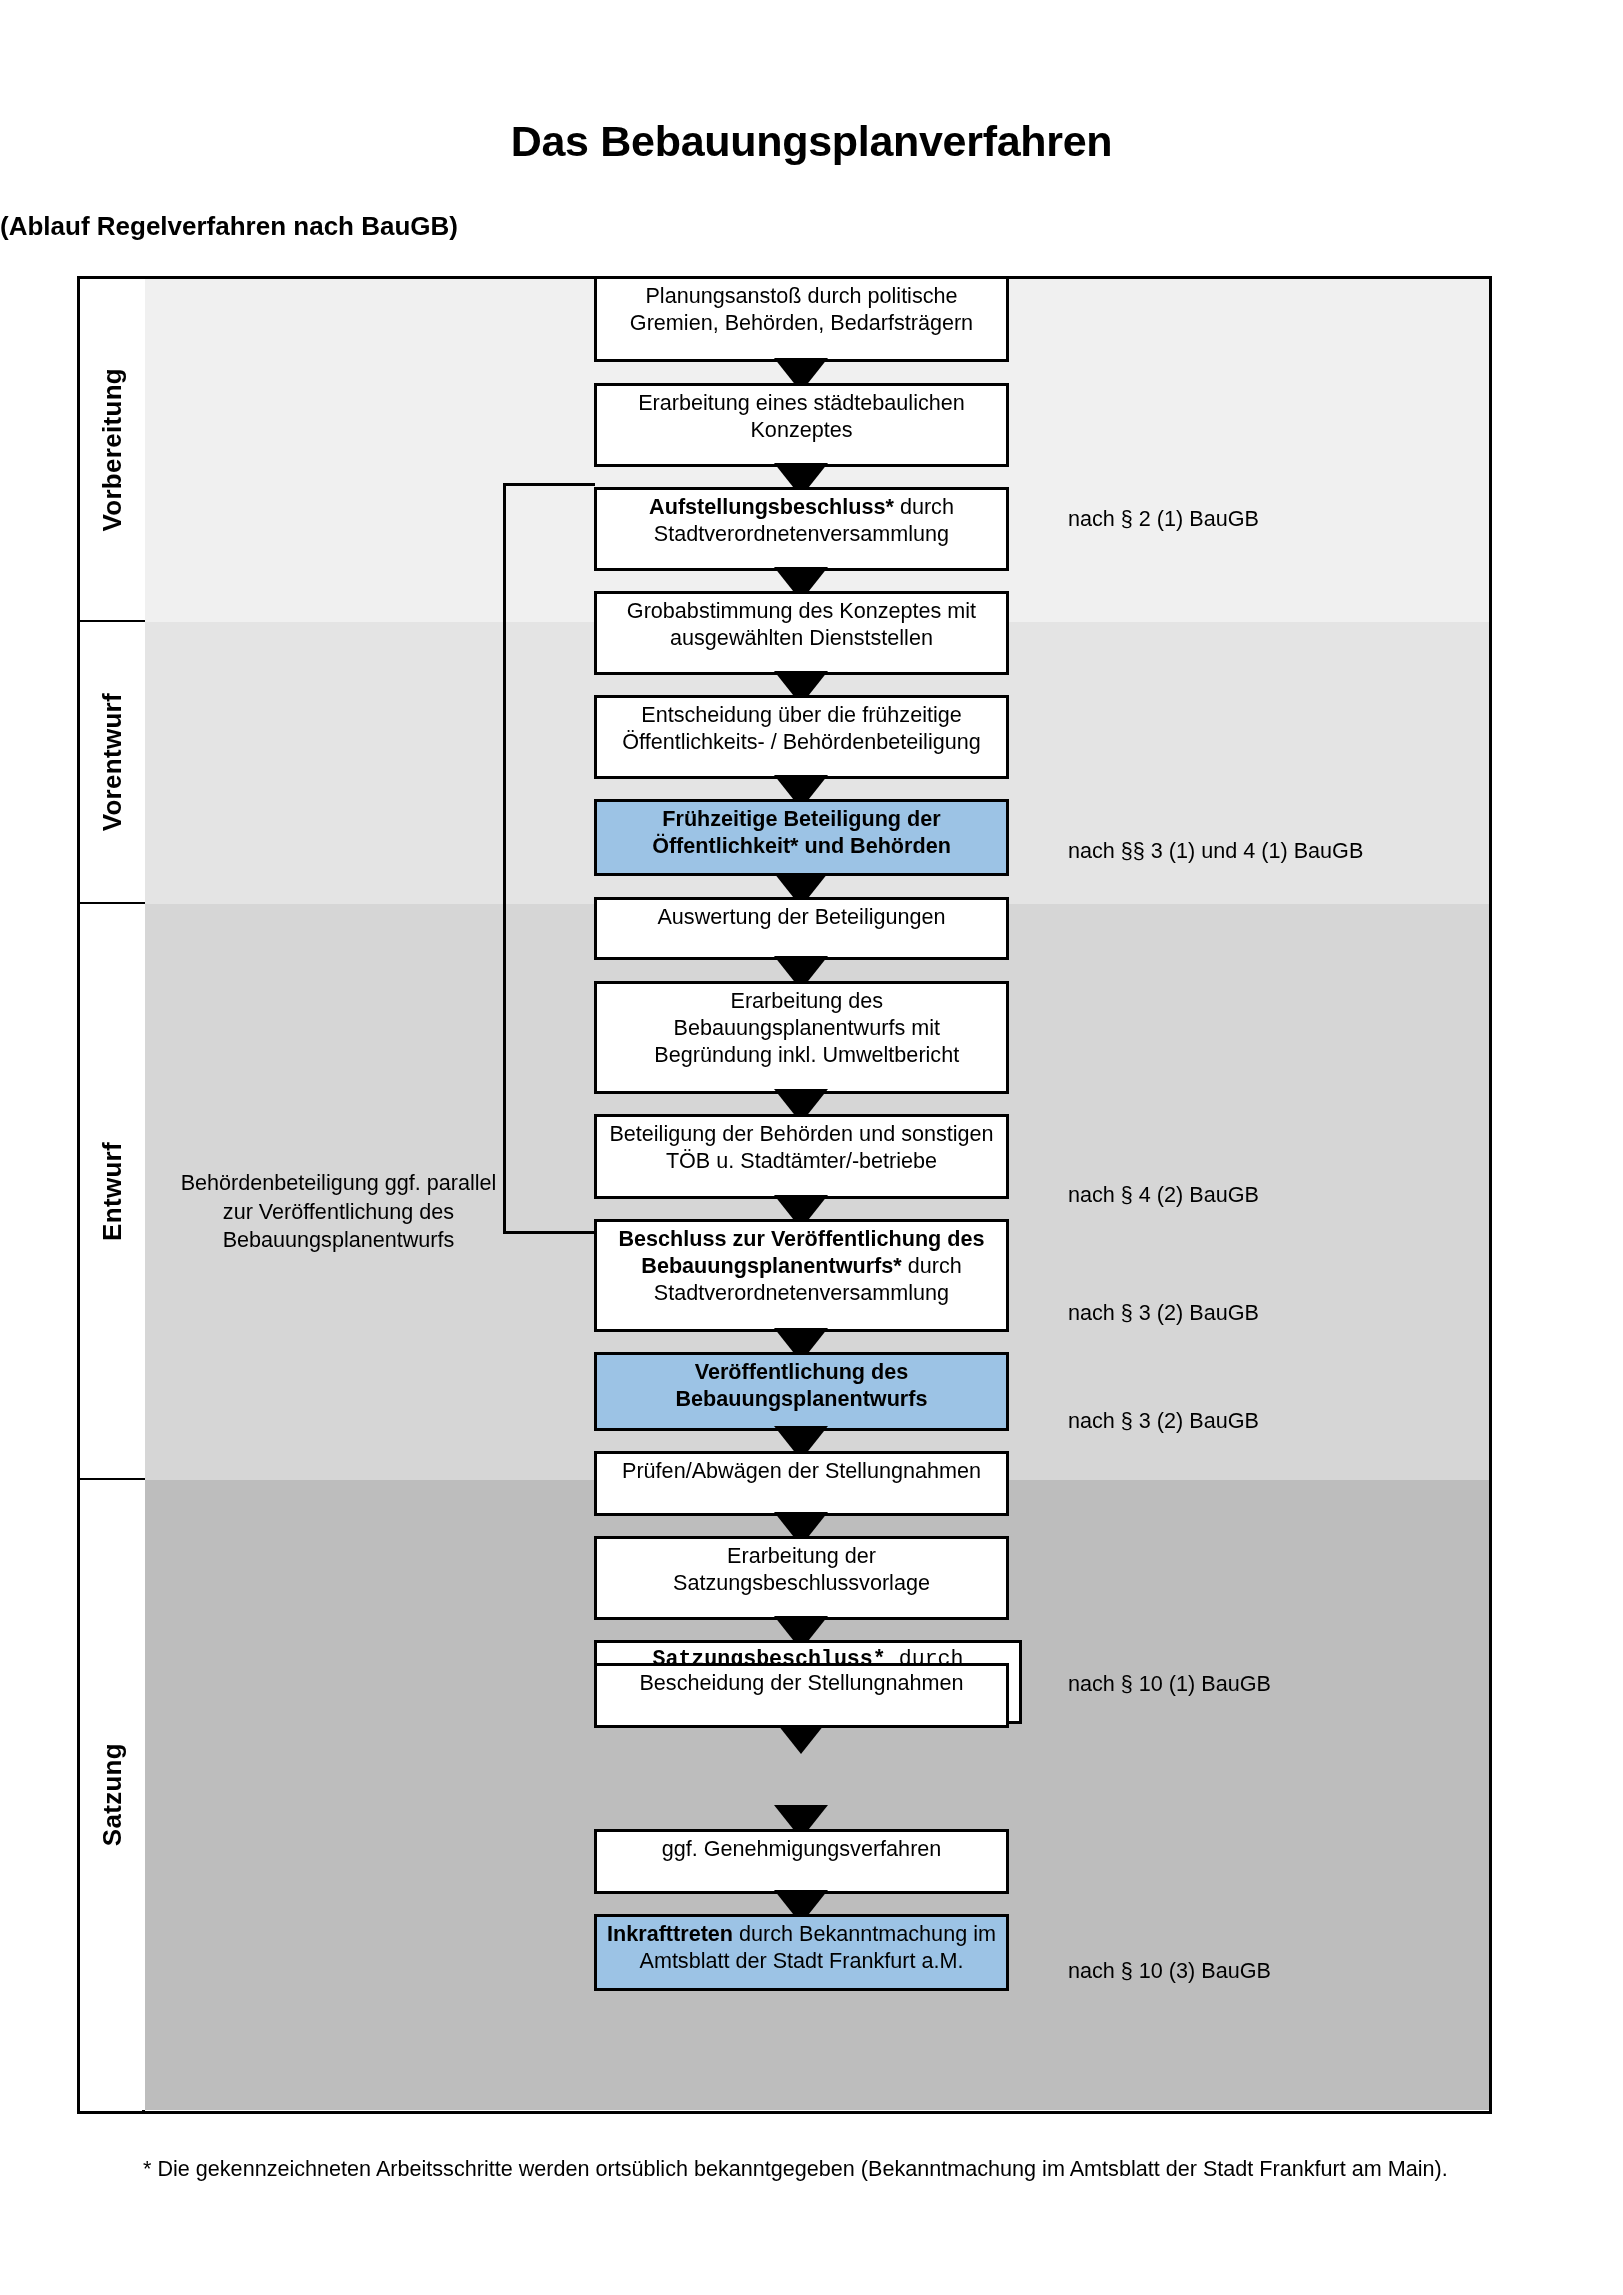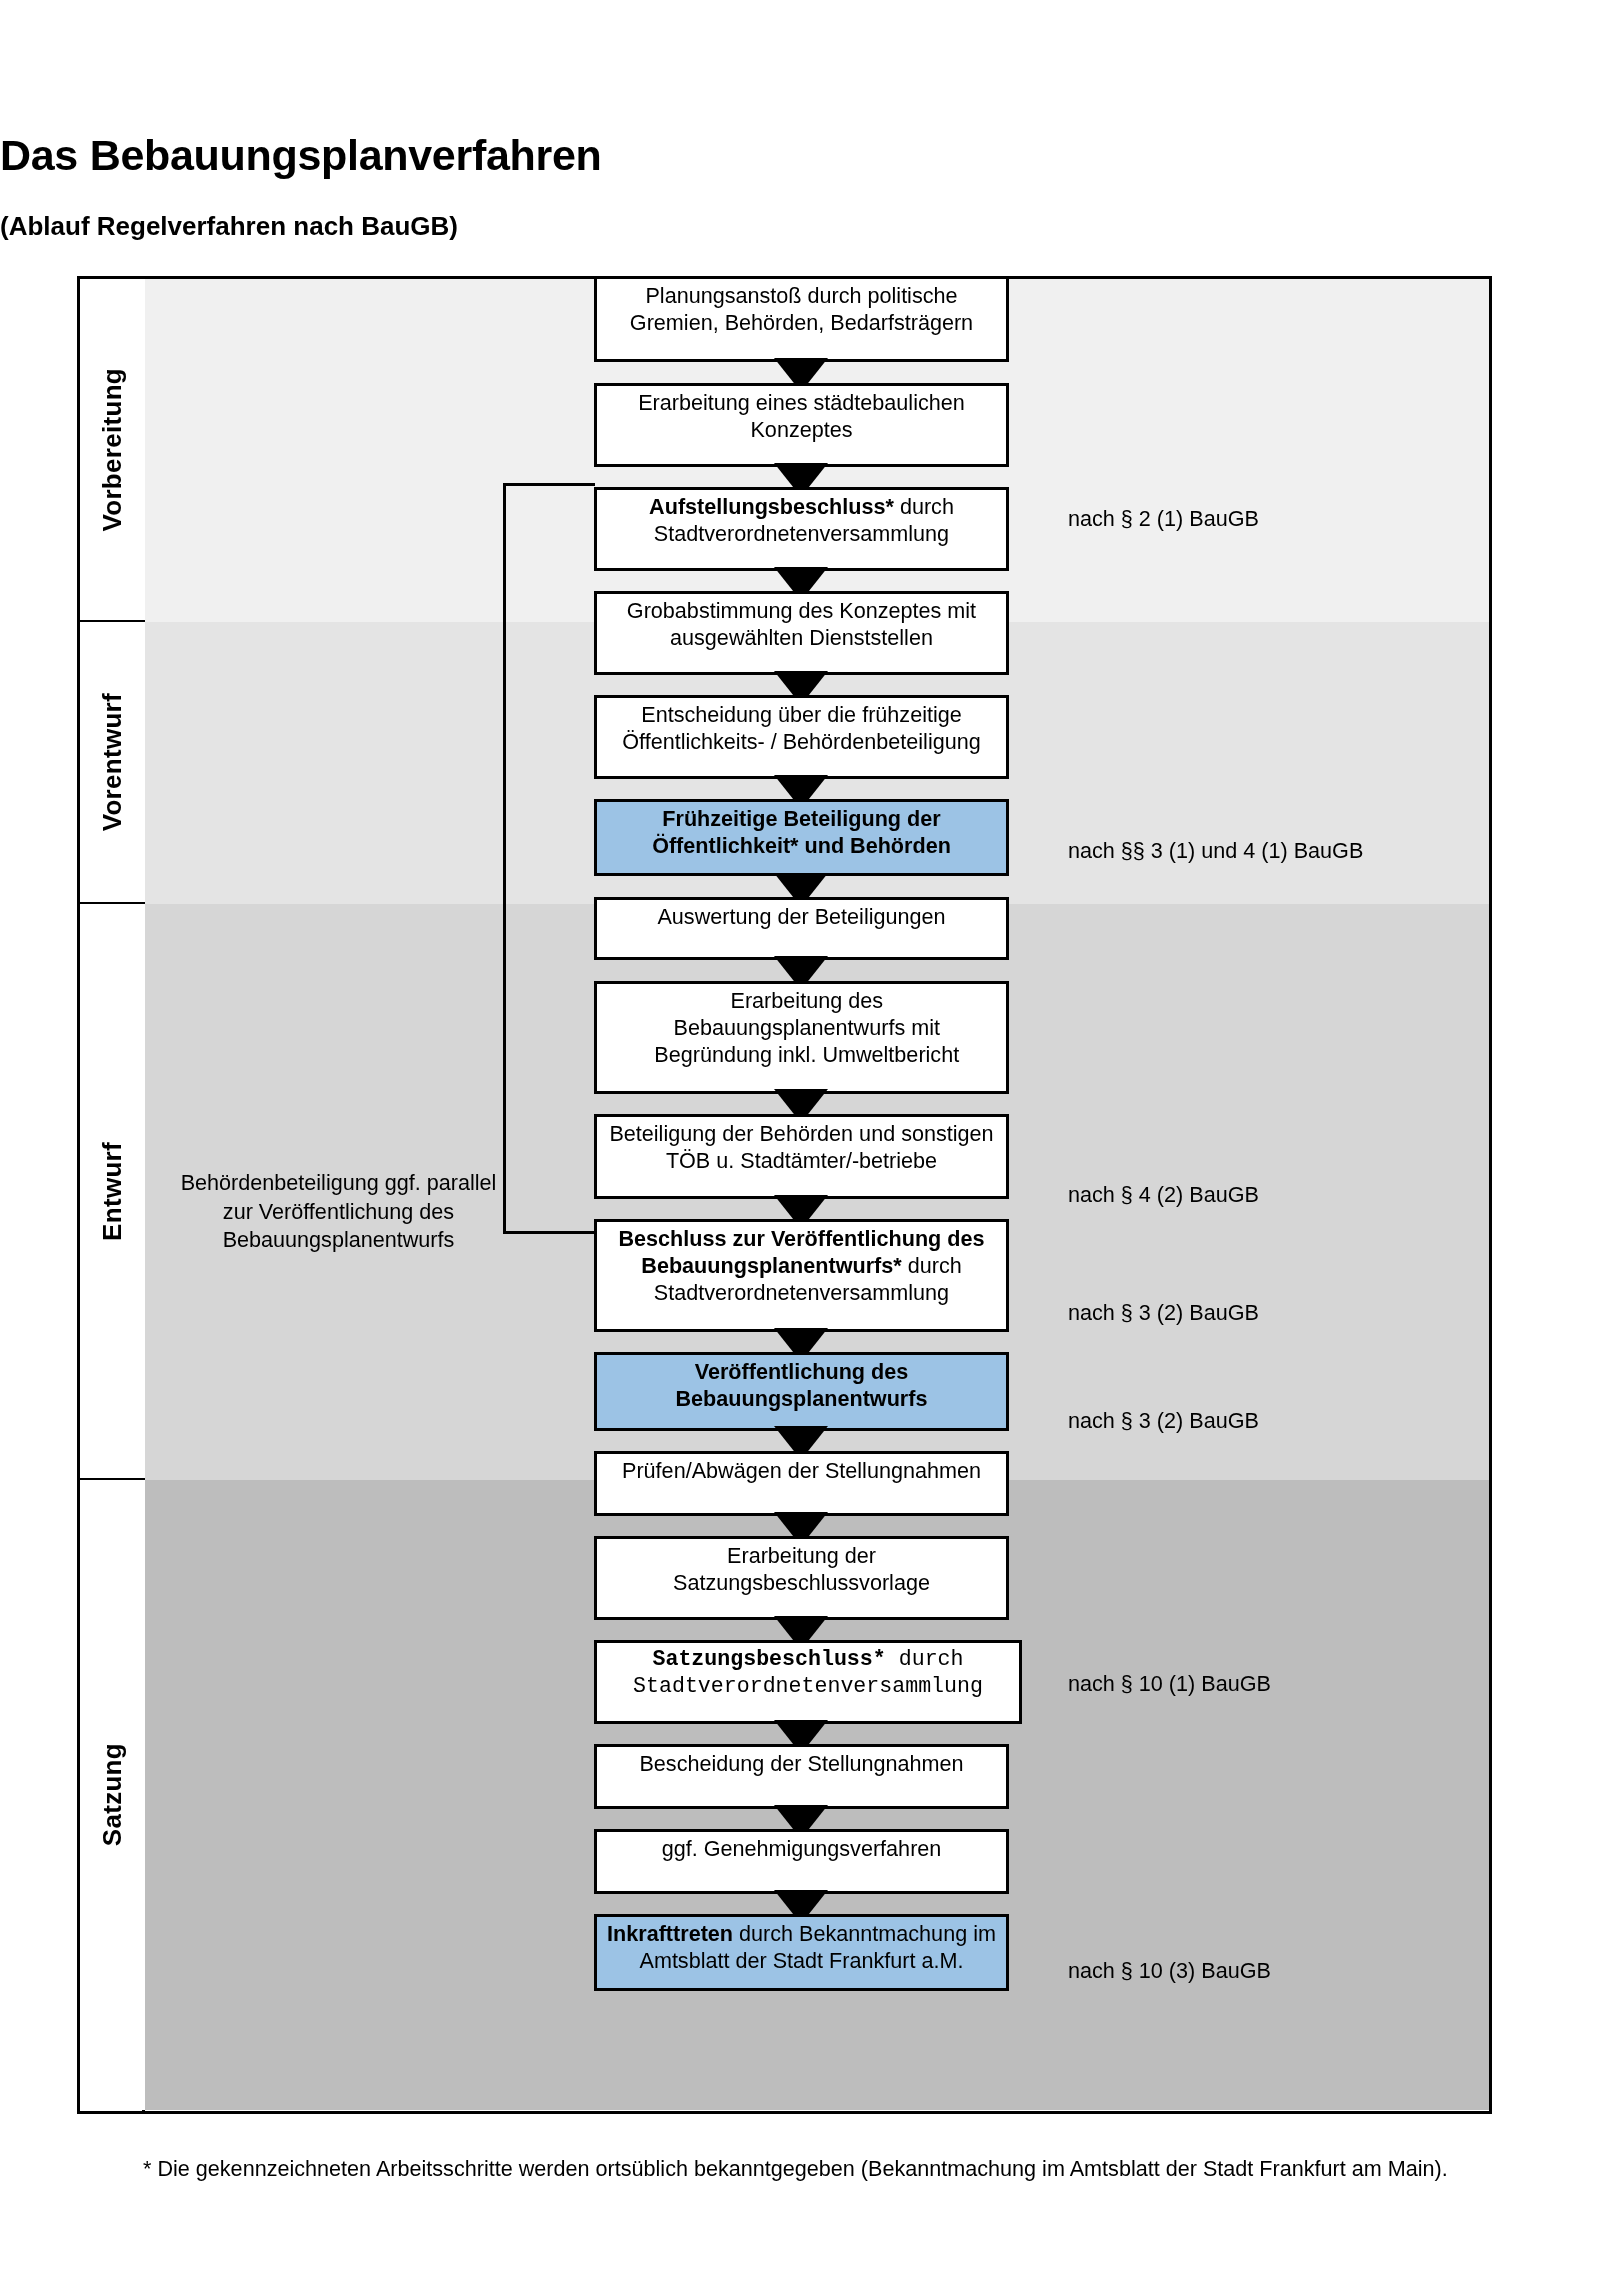--- a/index.html
+++ b/index.html
@@ -9,22 +9,22 @@
     font-family:"Liberation Sans","DejaVu Sans",sans-serif;
     color:#000;
     -webkit-font-smoothing:none;
   }
 
   
   .page{position:relative;width:1623px;height:2295px;overflow:hidden;}
 
   
   .title{
-    position:absolute;left:0;right:0;top:131px;
-    font-size:43px;font-weight:bold;letter-spacing:-0.3px;
+    position:absolute;left:0;right:0;top:117px;
+    text-align:center;font-size:43px;font-weight:bold;letter-spacing:-0.3px;
   }
   .subtitle{
     position:absolute;left:0;right:0;top:211px;
     text-align:left;font-size:26px;font-weight:bold;
   }
 
   
   .frame{
     position:absolute;left:77px;top:276px;width:1415px;height:1838px;
     border:3.3px solid #000;box-sizing:border-box;
@@ -200,21 +200,21 @@
       <div class="pbox" style="left:514px;top:1257px;width:415px;height:84px;">
         <span>Erarbeitung der Satzungsbeschlussvorlage</span>
       </div>
       <div class="arrow" style="left:694px;top:1337px;border-top-width:34px;"></div>
 
       <div class="pbox" style="left:514px;top:1361px;width:428px;height:84px;font-family:Liberation Mono, monospace;">
         <span><b>Satzungsbeschluss*</b><span> durch Stadtverordnetenversammlung</span></span>
       </div>
       <div class="arrow" style="left:694px;top:1441px;border-top-width:34px;"></div>
 
-      <div class="pbox" style="left:514px;top:1465px;width:415px;height:65px;">
+      <div class="pbox" style="left:514px;top:1384px;width:415px;height:65px;">
         <span>Bescheidung der Stellungnahmen</span>
       </div>
       <div class="arrow" style="left:694px;top:1526px;border-top-width:34px;"></div>
 
       <div class="pbox" style="left:514px;top:1550px;width:415px;height:65px;">
         <span>ggf. Genehmigungsverfahren</span>
       </div>
       <div class="arrow" style="left:694px;top:1611px;border-top-width:34px;"></div>
 
       <div class="pbox blue" style="left:514px;top:1635px;width:415px;height:77px;">

